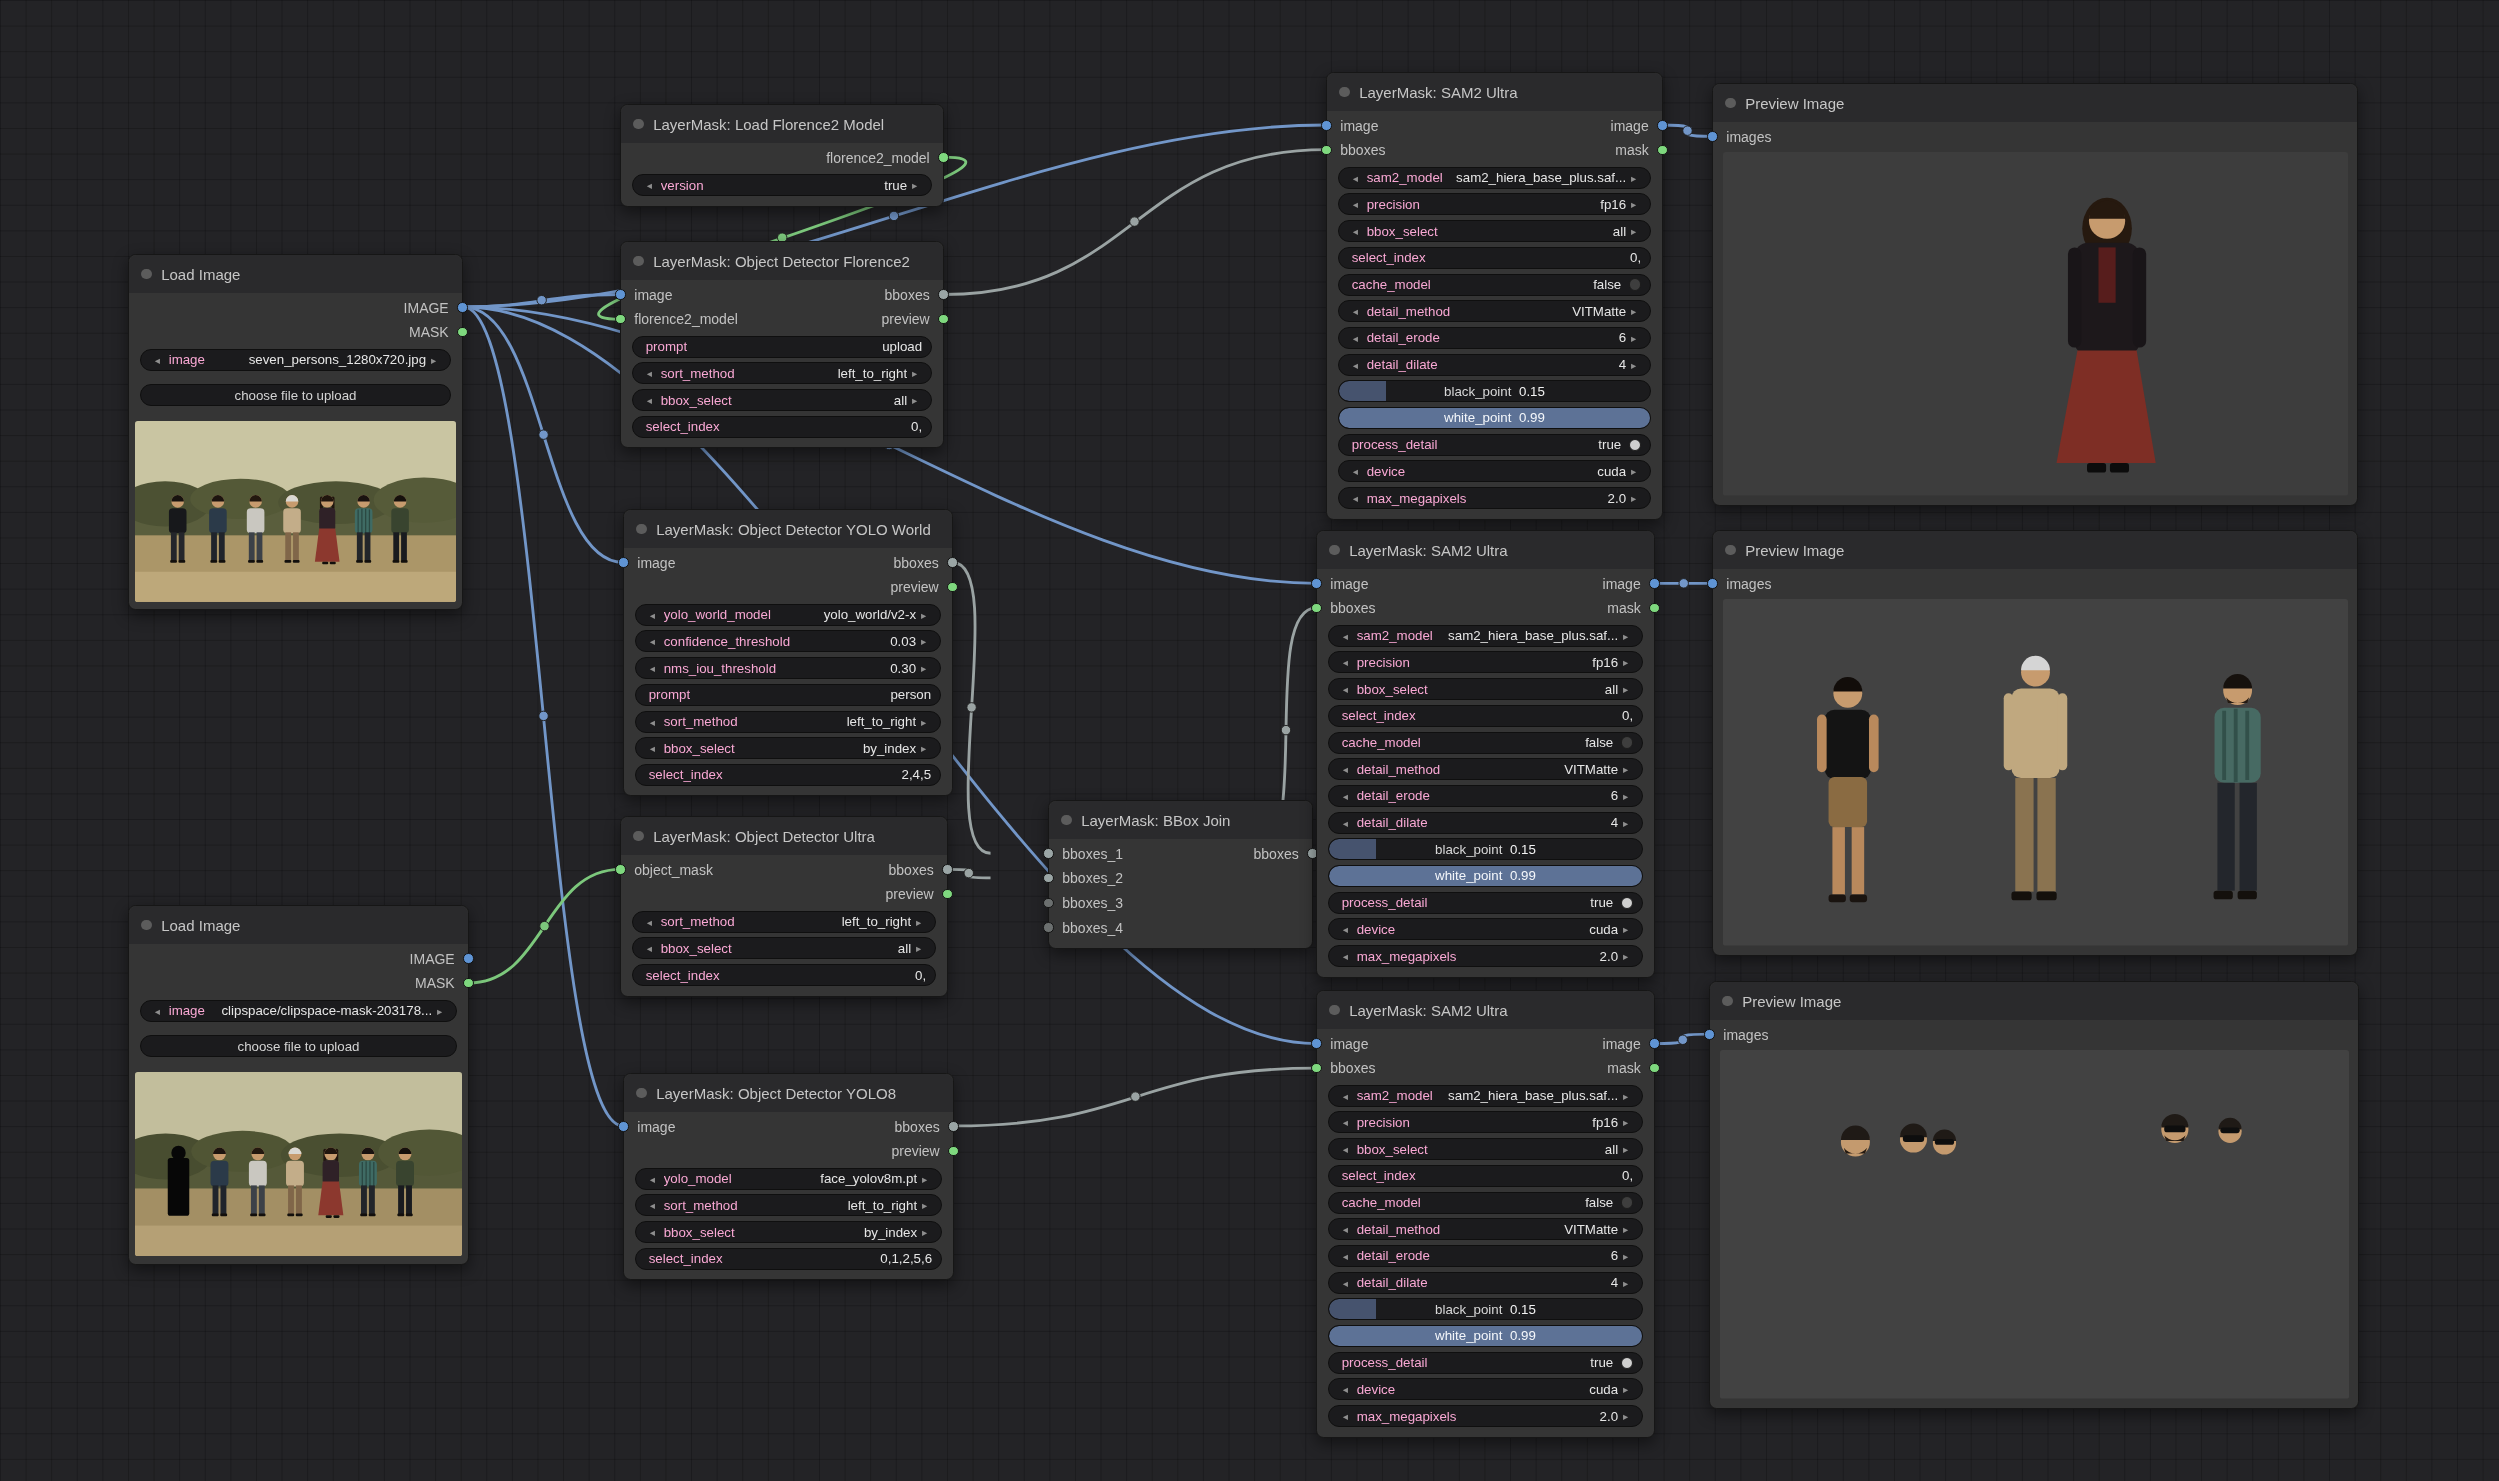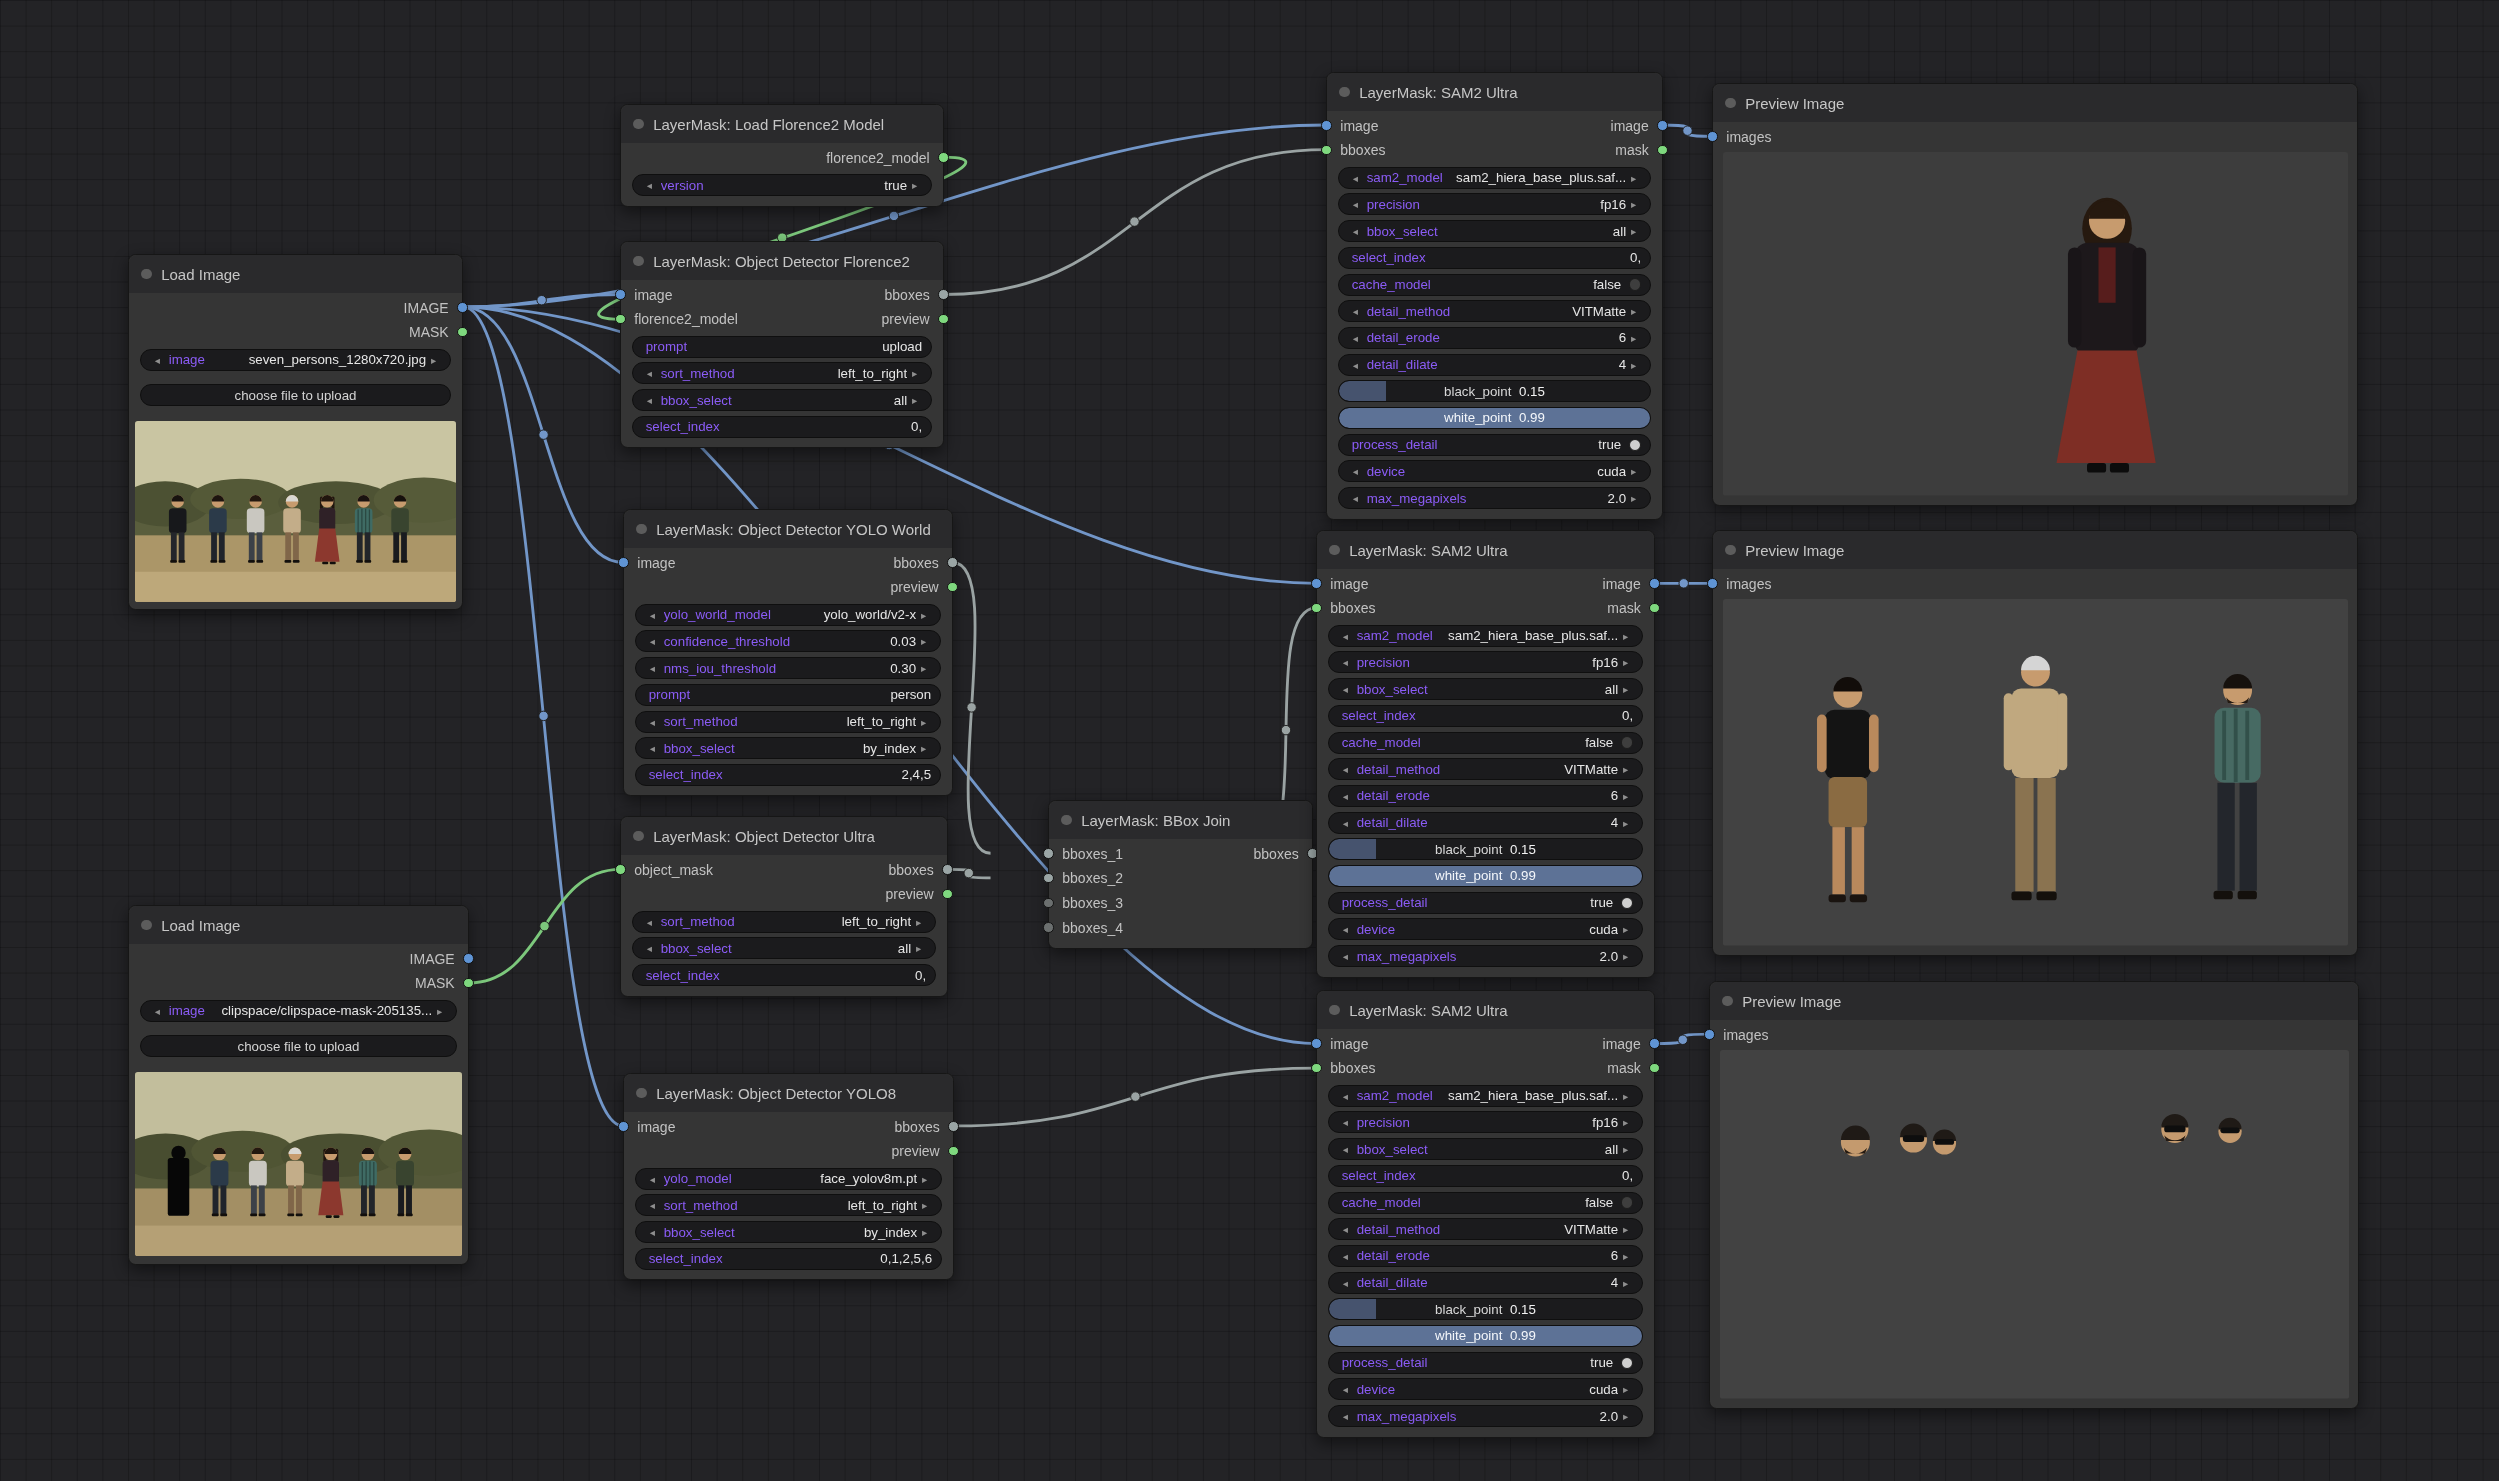--- a/index.html
+++ b/index.html
@@ -41,21 +41,21 @@
   .din  { left:-5.7px; }
   .dout { right:-5.7px; }
 
   .widgets { padding:3.8px 11.4px 9.5px; display:flex; flex-direction:column; gap:4.7px; }
   .widget {
     height:22px; border-radius:11.4px; background:#1b1b1d; border:0.9px solid #0f0f0f;
     display:flex; align-items:center; padding:0 8.5px; font-size:13.3px; color:#c9c9c9;
     position:relative; overflow:hidden; white-space:nowrap; flex:none;
   }
   .arr { width:15px; text-align:center; color:#8f8f8f; font-size:10.4px; flex:none; position:relative; z-index:1; cursor:pointer; }
-  .wl  { margin:0 3.8px; color:#8b5cf6; overflow:hidden; position:relative; z-index:1; }
+  .wl  { margin:0 3.8px; color:#f9a8d4; overflow:hidden; position:relative; z-index:1; }
   .wv  { margin-left:auto; padding-left:7.6px; color:#e6e6e6; overflow:hidden; position:relative; z-index:1; }
   .btn { justify-content:center; cursor:pointer;margin-top:9px; }
   .btn .bl { color:#d4d4d4; }
   .slider { justify-content:center; gap:7.6px; }
   .sfill { position:absolute; left:0; top:0; bottom:0; z-index:0; border-radius:11.4px 0 0 11.4px; }
   .sl { color:#d8d8d8; position:relative; z-index:1; }
   .sv { color:#f2f2f2; position:relative; z-index:1; }
   .wp .sl, .wp .sv { color:#f4f7fb; }
   .tgl { width:12.3px; height:12.3px; border-radius:50%; flex:none; margin-left:7.6px; border:0.9px solid #1c1c1c; position:relative; z-index:1; }
 
@@ -224,21 +224,21 @@
     </div>
     <div class="srow">
       <span class="lout">MASK</span>
       <span class="dout" style="background: rgb(126, 216, 126);"></span>
     </div>
   </div>
   <div class="widgets">
     <div class="widget combo">
       <span class="arr">◂</span>
       <span class="wl">image</span>
-      <span class="wv">clipspace/clipspace-mask-205135...</span>
+      <span class="wv">clipspace/clipspace-mask-203178...</span>
       <span class="arr">▸</span>
     </div>
     <div class="widget btn">
       <span class="bl">choose file to upload</span>
     </div>
   </div>
   <div class="thumb">
     <svg viewBox="0 0 1280 720" preserveAspectRatio="xMidYMid slice">
       <rect width="1280" height="720" fill="#c2be9c"></rect>
       <rect y="300" width="1280" height="170" fill="#555939"></rect>

